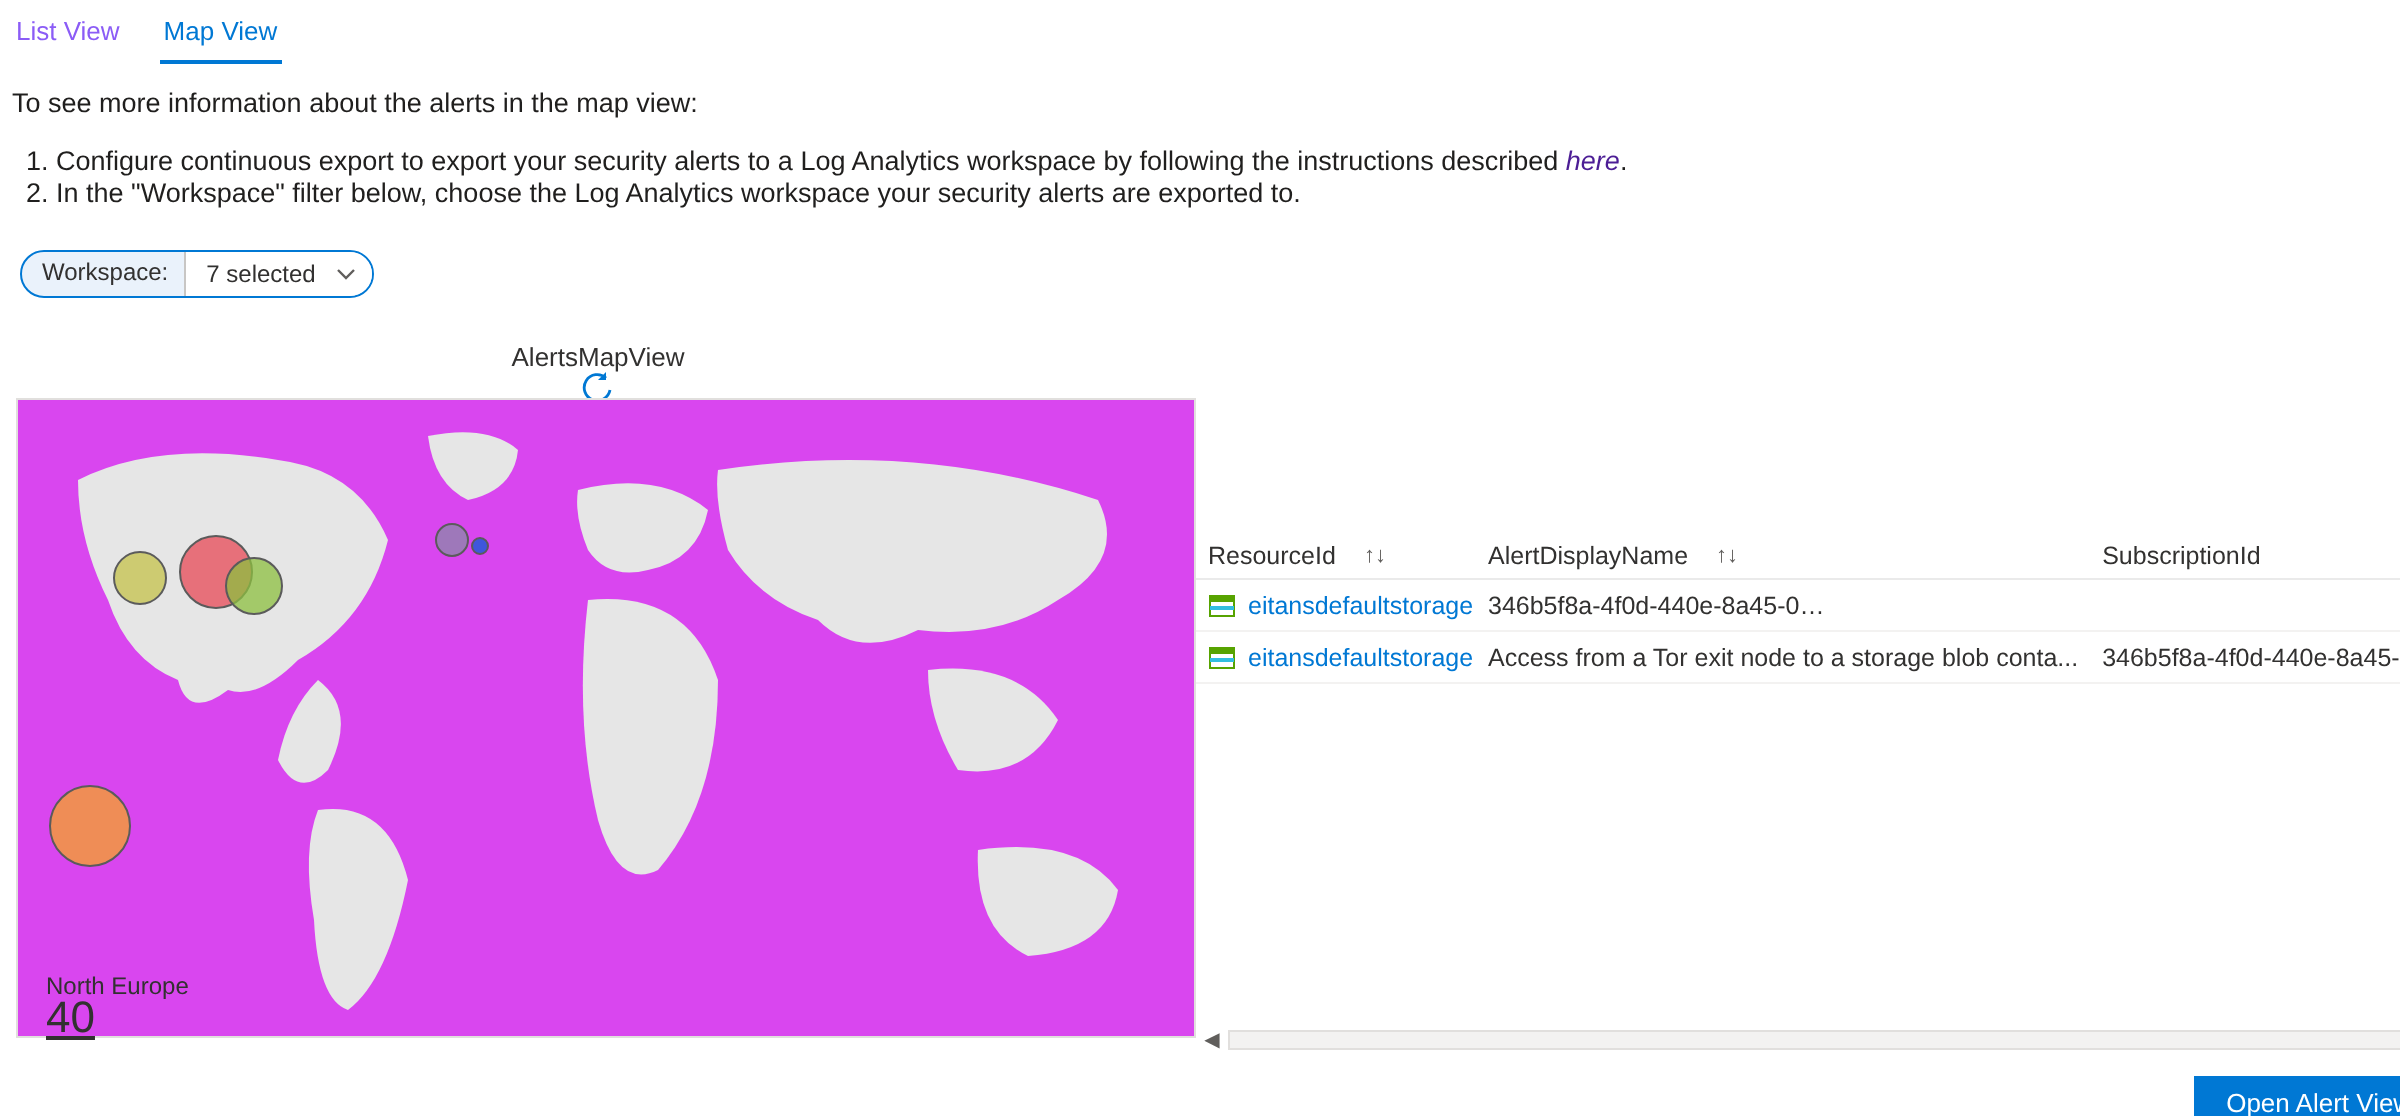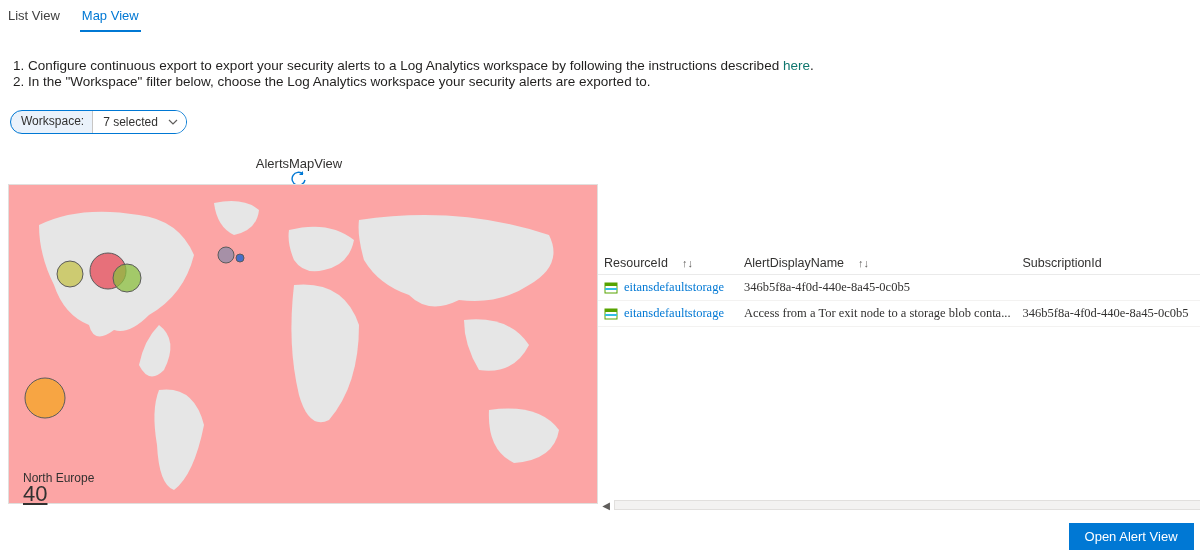--- a/index.html
+++ b/index.html
@@ -14,39 +14,39 @@
     overflow: hidden;
   }
   .tabs {
     display: flex;
     gap: 18px;
     padding: 6px 6px 0 6px;
     height: 32px;
   }
   .tab {
     font-size: 13px;
-    color: #404040;
+    color: #8b5cf6;
     padding: 2px 2px 6px 2px;
     cursor: pointer;
   }
   .tab.active {
     color: #0078d4;
     border-bottom: 2px solid #0078d4;
   }
   .intro {
     padding: 12px 6px 0 6px;
     font-size: 13.5px;
     color: #201f1e;
   }
   .intro ol {
     margin: 14px 0 0 0;
     padding-left: 22px;
   }
   .intro li { margin: 1px 0; }
-  .intro a { color: #0f766e; text-decoration: none; }
+  .intro a { color: #4c1d95; text-decoration: none; font-style: italic; }
   .filterbar {
     margin: 20px 6px 0 10px;
     display: inline-flex;
     align-items: stretch;
     height: 24px;
     border: 1px solid #0078d4;
     border-radius: 12px;
     overflow: hidden;
     background: #eaf2fb;
     font-size: 12px;
@@ -87,21 +87,21 @@
     padding-right: 8px;
     flex-direction: column;
   }
   .panel-head .title { font-size: 13px; color: #323130; }
   .undo { color: #0078d4; cursor:pointer; }
   .mapbox {
     width: 590px;
     height: 320px;
     border: 1px solid #e1dfdd;
     position: relative;
-    background: #fca5a5;
+    background: #d946ef;
   }
   .mapbox svg { position:absolute; left:0; top:0; }
   .bubble {
     stroke: #5b5b5b;
     stroke-width: 1;
     fill-opacity: 0.75;
   }
   .overlay-label {
     position: absolute;
     left: 14px;
@@ -141,21 +141,21 @@
   .th.c3 { width: 185px; }
   .sort { color: #605e5c; font-size: 11px; }
   .trow {
     display: flex;
     border-bottom: 1px solid #f3f2f1;
     align-items: center;
     height: 26px;
     overflow: hidden;
     white-space: nowrap;
   }
-  .td { padding: 0 6px; overflow: hidden; text-overflow: ellipsis; font-family: Liberation Serif, serif; }
+  .td { padding: 0 6px; overflow: hidden; text-overflow: ellipsis; }
   .td.c1 { width: 140px; display:flex; align-items:center; gap:6px; color:#0078d4; }
   .td.c2 { flex: 1; color:#323130; }
   .td.c3 { width: 185px; color:#323130; }
   .res-icon {
     width: 14px; height: 14px; flex-shrink:0;
     display:inline-block;
   }
   .scrollbar {
     margin-top: 170px;
     display: flex;
@@ -185,20 +185,21 @@
 
 
 
 <div class="tabs">
   <div class="tab">List View</div>
   <div class="tab active">Map View</div>
 </div>
 
 
 <div class="intro">
+  <div>To see more information about the alerts in the map view:</div>
   <ol>
     <li>
       <span>Configure continuous export to export your security alerts to a Log Analytics workspace by following the instructions described </span><a href="#">here</a><span>.</span>
     </li>
     <li>In the "Workspace" filter below, choose the Log Analytics workspace your security alerts are exported to.</li>
   </ol>
 </div>
 
 
 <div class="filterbar">

